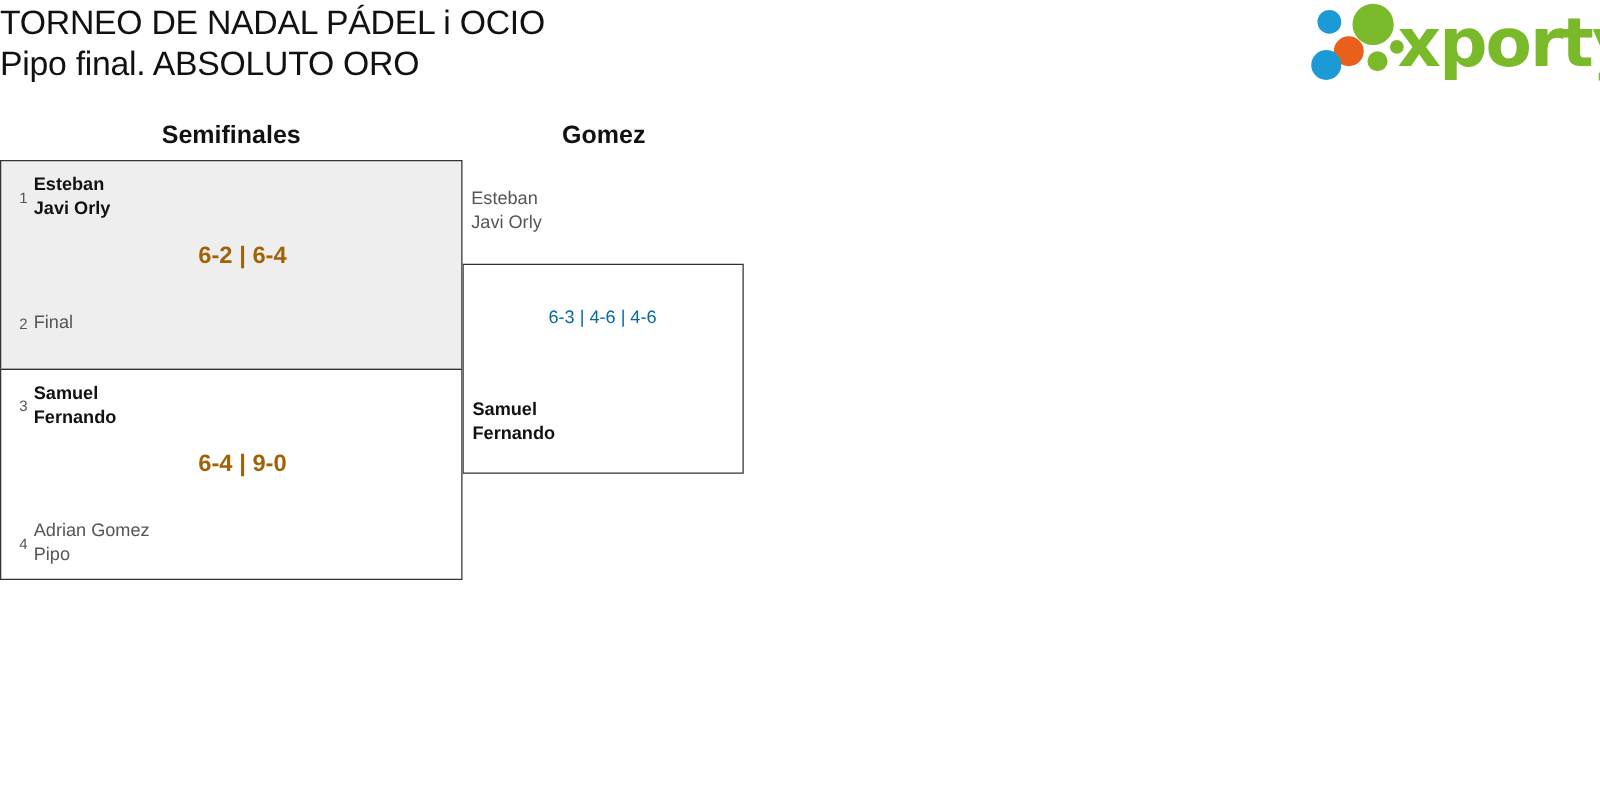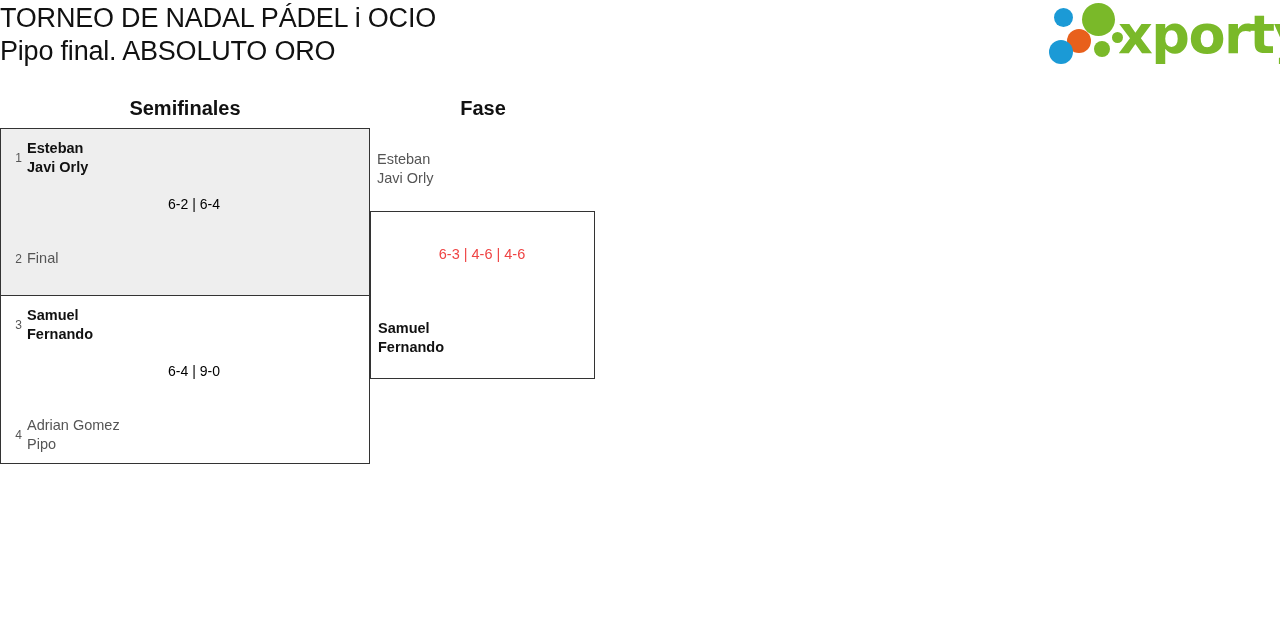--- a/index.html
+++ b/index.html
@@ -131,24 +131,24 @@
 
   .team-top    { top: 10px; }
   .team-bottom { top: 120px; }
 
   .score {
     position: absolute;
     top: 66px;
     left: 26px;
     width: 334px;
     text-align: center;
-    font-size: 14px;
+    font-size: 19px;
     line-height: 19px;
-    color: #000000;
-    font-weight: 400;
+    color: #a16207;
+    font-weight: 700;
     white-space: nowrap;
   }
 
   
   #final-loser {
     position: absolute;
     left: 377px;
     top: 150px;
     width: 210px;
   }
@@ -163,21 +163,21 @@
   #final-winner .player-name { color: #111111; font-weight: 700; }
 
   #final-score {
     position: absolute;
     left: 0px;
     top: 33px;
     width: 222px;
     text-align: center;
     font-size: 14.5px;
     line-height: 19px;
-    color: #ef4444;
+    color: #0369a1;
     white-space: nowrap;
   }
 </style>
 </head>
 <body>
 
 <div id="page">
 
   <div class="title-block">
     <div class="title-line">TORNEO DE NADAL PÁDEL i OCIO</div>
@@ -190,21 +190,21 @@
       <span class="dot dot-green" style="left:36px; top:1px;  width:33px; height:33px;"></span>
       <span class="dot dot-orange" style="left:21px; top:27px; width:24px; height:24px;"></span>
       <span class="dot dot-green" style="left:48px; top:39px; width:16px; height:16px;"></span>
       <span class="dot dot-blue" style="left:3px;  top:38px; width:24px; height:24px;"></span>
       <span class="dot dot-green" style="left:66px; top:30px; width:11px; height:11px;"></span>
     </div>
     <div class="logo-word">xporty</div>
   </div>
 
   <div class="round-header" id="round-header-semis">Semifinales</div>
-  <div class="round-header" id="round-header-final">Fase</div>
+  <div class="round-header" id="round-header-final">Gomez</div>
 
   <div class="match-box" id="match-sf1">
     <div class="team-row team-top winner">
       <span class="seed">1</span>
       <span class="players">
         <div class="player-name">Esteban</div>
         <div class="player-name">Javi Orly</div>
       </span>
     </div>
     <div class="score">6-2 | 6-4</div>

